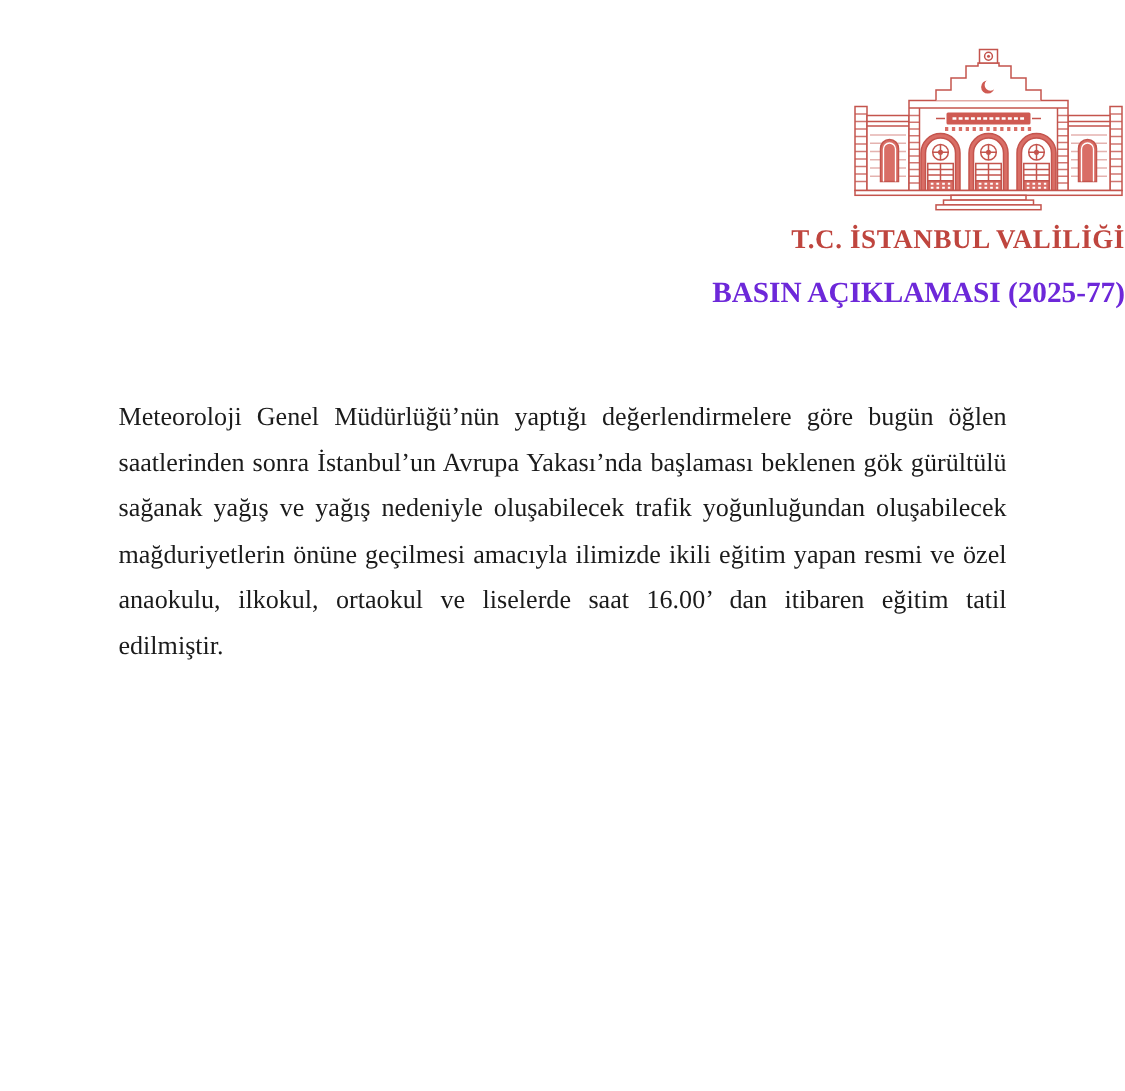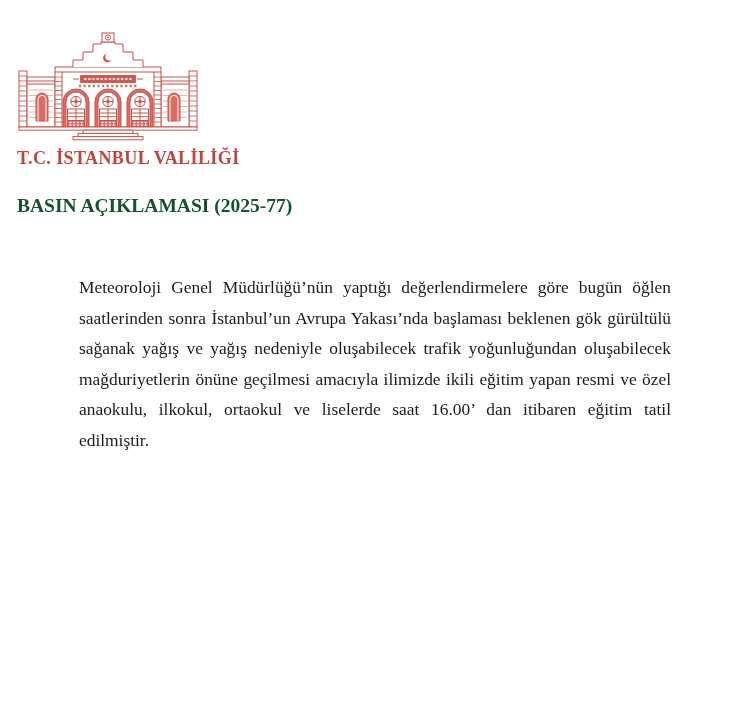--- a/index.html
+++ b/index.html
@@ -5,43 +5,43 @@
   html, body { margin: 0; padding: 0; background: #ffffff; }
   .page {
     position: relative;
     width: 750px;
     height: 727px;
     background: #ffffff;
     overflow: hidden;
     font-family: "Liberation Serif", "DejaVu Serif", serif;
     color: #1b1b1b;
   }
-  .doc-header { text-align: left; padding-top: 31px; padding-left: 17px; }
+  .doc-header { text-align: right; padding-top: 31px; padding-left: 17px; }
   .logo-block { display: inline-block; }
   .org-title {
     margin-top: 2px;
     font-size: 18px;
     line-height: 22px;
     letter-spacing: 0.4px;
     font-weight: 700;
     color: #bf453e;
   }
   .dept-heading {
     margin: 17px 0 0;
     font-size: 19.5px;
     line-height: 24px;
     font-weight: 700;
     color: #000000;
   }
   .release-title {
-    margin: 25px 0 0;
+    margin: 14px 0 0;
     font-size: 19.5px;
     line-height: 24px;
     font-weight: 700;
-    color: #14532d;
+    color: #6d28d9;
   }
   .doc-body { margin: 54px 79px 0; }
   .doc-body p {
     margin: 0 0 17px;
     font-size: 17.4px;
     line-height: 30.5px;
     text-align: justify;
     word-spacing: 1px;
   }
   .closing {

